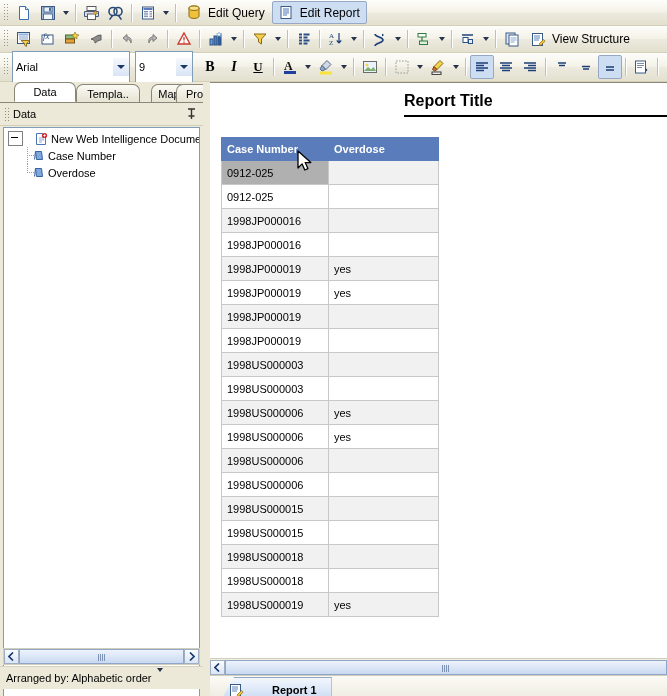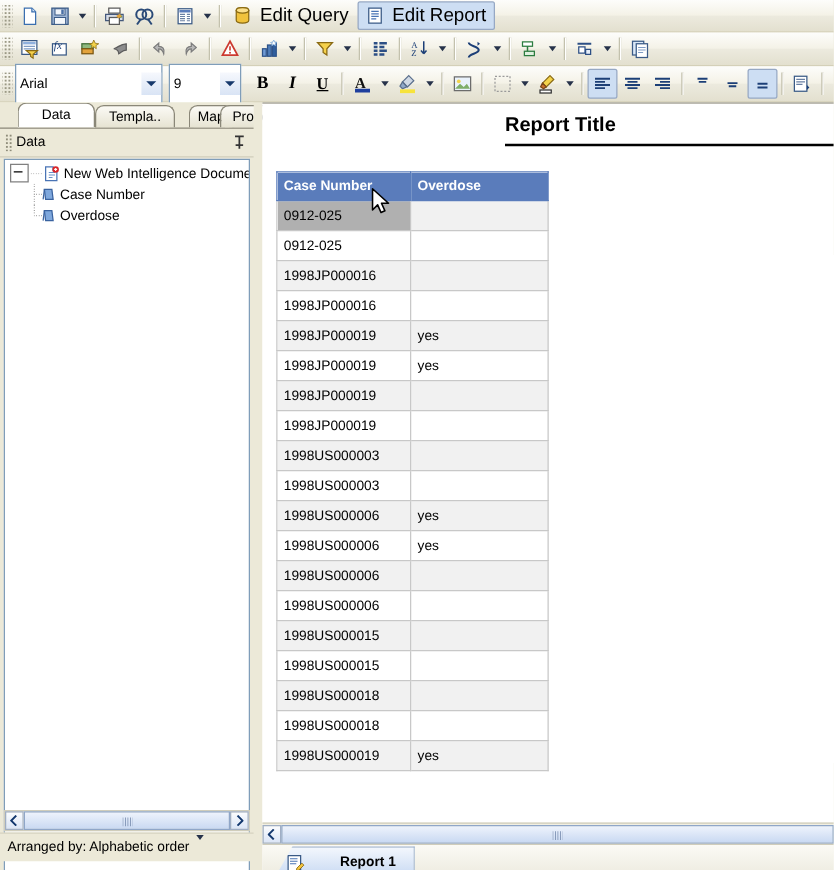--- a/index.html
+++ b/index.html
@@ -26,21 +26,21 @@
   .grip{width:8px;height:18px;margin:0 2px 0 2px;flex:0 0 auto;
     background-image:radial-gradient(circle,#9a9884 0.7px,transparent 0.8px);
     background-size:3px 3px;background-position:1px 2px;}
   .ico{flex:0 0 auto;display:inline-flex;align-items:center;justify-content:center;
     width:22px;height:22px;margin:0 0px;border:1px solid transparent;border-radius:2px;position:relative;}
   .ico svg{display:block;}
   .sep{flex:0 0 auto;width:1px;height:18px;margin:0 3px;background:#c3c1ad;border-right:1px solid #fff;}
   .drop{flex:0 0 auto;width:12px;height:22px;display:inline-flex;align-items:center;justify-content:center;}
   .caret{width:0;height:0;border-left:3.5px solid transparent;border-right:3.5px solid transparent;border-top:4px solid #26324a;}
   .tbtn{flex:0 0 auto;display:inline-flex;align-items:center;height:21px;padding:0 6px 0 3px;
-    border:1px solid transparent;border-radius:2px;gap:4px;font-size:15px;white-space:nowrap;}
+    border:1px solid transparent;border-radius:2px;gap:4px;font-size:12px;white-space:nowrap;}
   .tbtn.active{background:#cddef3;border:1px solid #96a8c4;}
 
   
   .combo{flex:0 0 auto;display:flex;align-items:center;height:33px;box-sizing:border-box;
     border:1px solid #7f9db9;background:#fff;margin-right:5px;}
   .combo .val{flex:1 1 auto;padding:0 3px;font-size:11px;line-height:18px;overflow:hidden;white-space:nowrap;}
   .combo .btn{flex:0 0 auto;width:16px;height:18px;
     background:linear-gradient(to bottom,#f6f8fd,#d9e4f5);
     border-left:1px solid #fff;display:flex;align-items:center;justify-content:center;}
   .combo .btn .caret{border-top-color:#16386b;border-left-width:4px;border-right-width:4px;border-top-width:4px;}
@@ -350,20 +350,30 @@
     <div class="sep"></div>
 
     <div class="ico">
       <svg width="18" height="18" viewBox="0 0 18 18">
         <rect x="3" y="3" width="9" height="11" fill="#dce9f7" stroke="#3a5a86"></rect>
         <rect x="6" y="5" width="9" height="11" fill="#fff" stroke="#3a5a86"></rect>
         <path d="M7.5 8h6M7.5 10h6M7.5 12h4" stroke="#7f9cc4" stroke-width="0.9"></path>
       </svg>
     </div>
 
+    <div class="tbtn">
+      <span class="ico" style="width:18px">
+        <svg width="15" height="15" viewBox="0 0 15 15">
+          <rect x="1.5" y="1.5" width="10" height="12" fill="#fff" stroke="#3a5a86"></rect>
+          <path d="M3 4h6M3 6h6M3 8h5" stroke="#4a74b5" stroke-width="0.9"></path>
+          <path d="M8.5 11.5l4-4 1.6 1.6-4 4-2 .5z" fill="#f3c33c" stroke="#8a6a12" stroke-width="0.7"></path>
+        </svg>
+      </span>
+      <span>View Structure</span>
+    </div>
   </div>
 
   <div class="tb tb3">
     <div class="grip"></div>
 
     <div class="combo combo-font">
       <span class="val">Arial</span>
       <span class="btn">
           <i class="caret"></i>
         </span>

